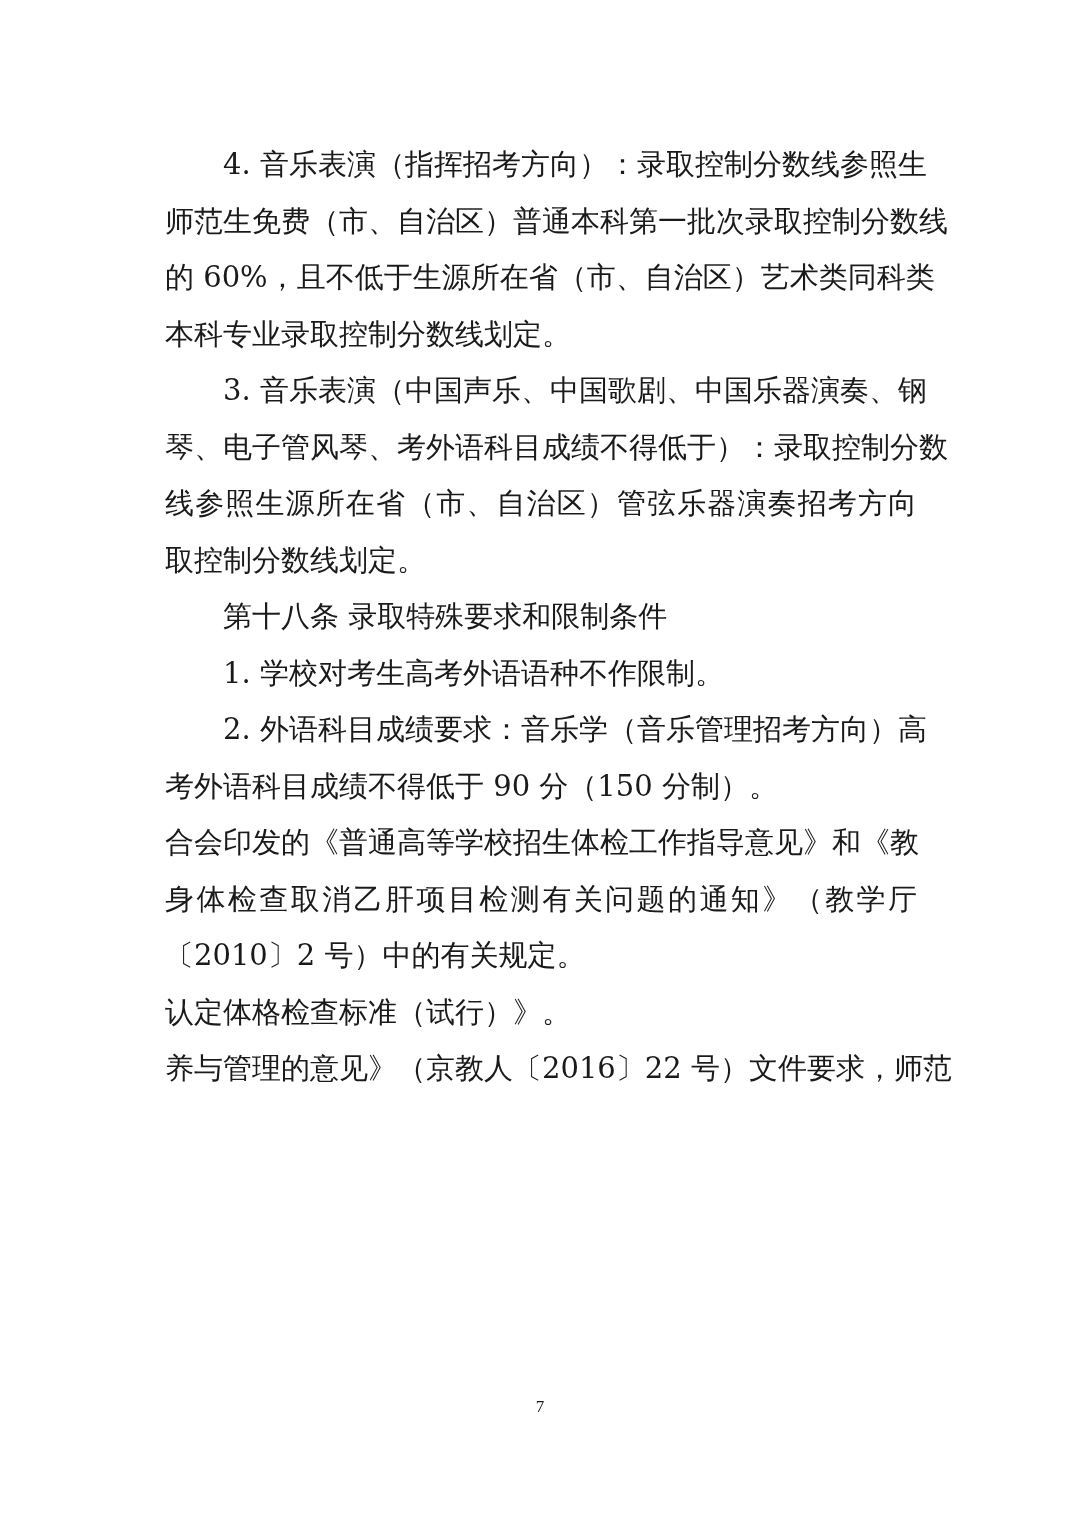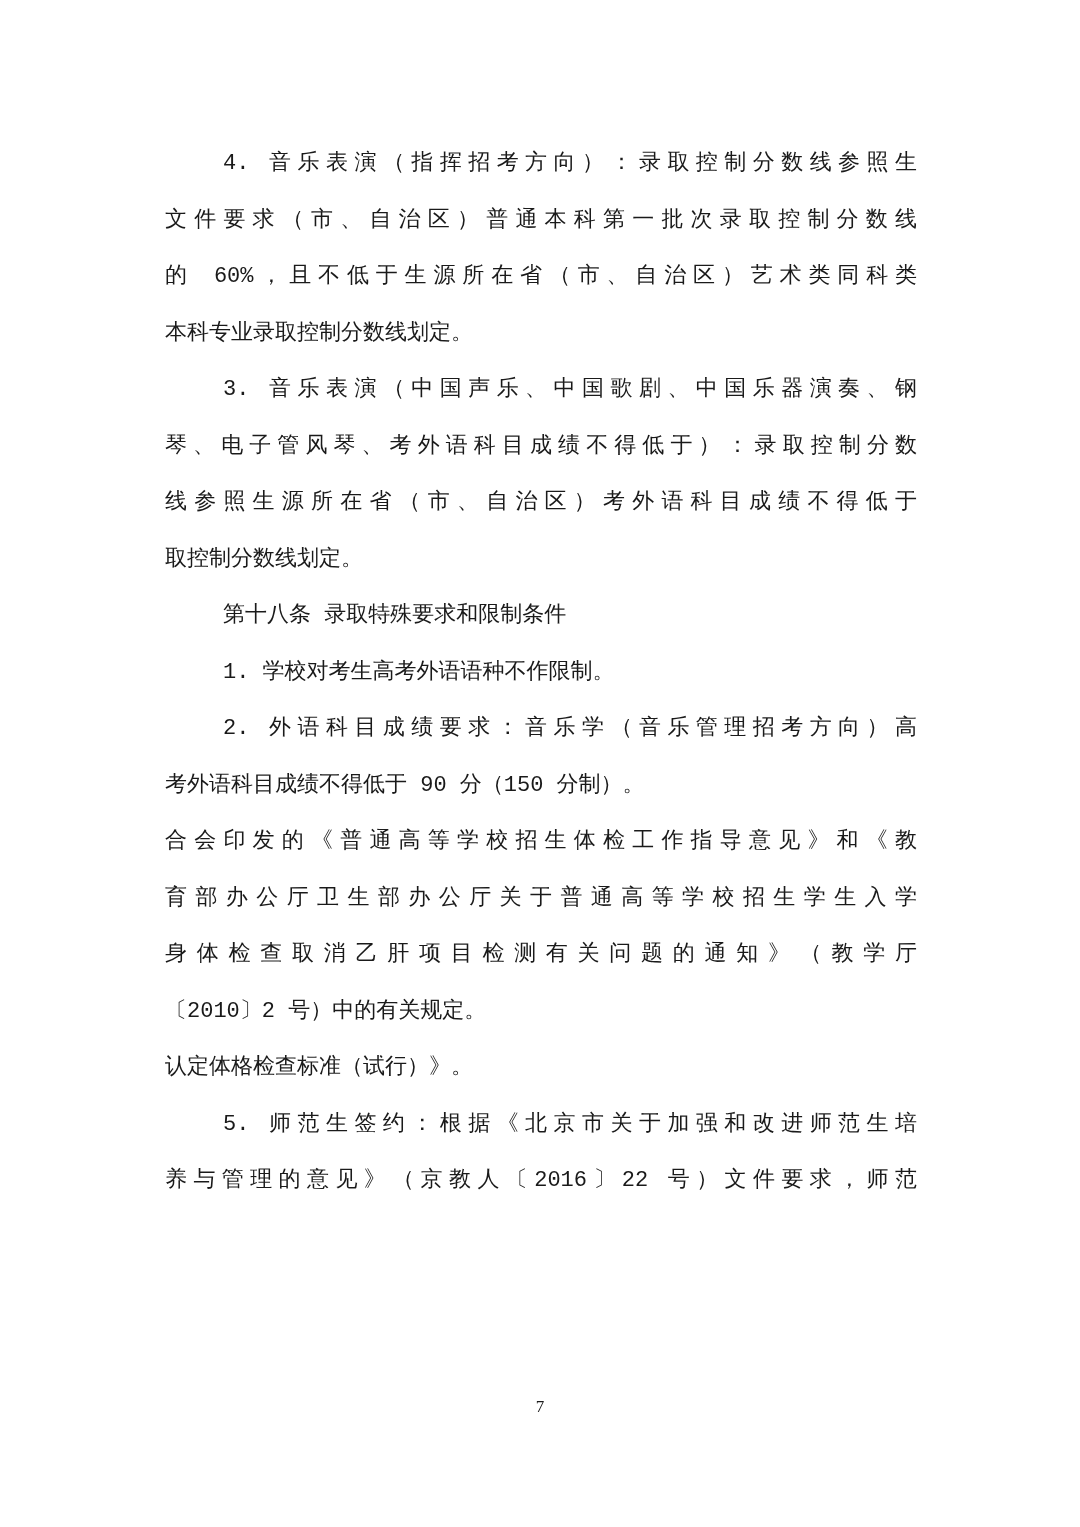--- a/index.html
+++ b/index.html
@@ -17,26 +17,25 @@
     }
     .page {
       position: absolute;
       left: 165px;
       top: 136px;
       width: 752px;
     }
     .line {
       height: 56.5px;
       line-height: 56.5px;
-      font-size: 22px;
+      font-size: 29px;
       white-space: nowrap;
       text-align: justify;
       text-align-last: justify;
       letter-spacing: 0px;
-      font-family: Liberation Mono, monospace;
     }
     .line.last {
       text-align-last: left;
     }
     .line.indent {
       padding-left: 58px;
     }
     .page-number {
       position: absolute;
       top: 1397px;
@@ -48,56 +47,54 @@
       color: #1a1a1a;
     }
   </style>
 </head>
 <body>
 
 <div class="page">
 
   <div>
     <div class="line indent">4. 音乐表演（指挥招考方向）：录取控制分数线参照生</div>
-    <div class="line">文件要求（市、自治区）普通本科第一批次录取控制分数线</div>
+    <div class="line">师范生免费（市、自治区）普通本科第一批次录取控制分数线</div>
     <div class="line">的 60%，且不低于生源所在省（市、自治区）艺术类同科类</div>
     <div class="line last">本科专业录取控制分数线划定。</div>
   </div>
 
   <div>
     <div class="line indent">3. 音乐表演（中国声乐、中国歌剧、中国乐器演奏、钢</div>
     <div class="line">琴、电子管风琴、考外语科目成绩不得低于）：录取控制分数</div>
-    <div class="line">线参照生源所在省（市、自治区）考外语科目成绩不得低于</div>
+    <div class="line">线参照生源所在省（市、自治区）管弦乐器演奏招考方向</div>
     <div class="line last">取控制分数线划定。</div>
   </div>
 
   <div>
     <div class="line indent last">第十八条  录取特殊要求和限制条件</div>
   </div>
 
   <div>
     <div class="line indent last">1. 学校对考生高考外语语种不作限制。</div>
   </div>
 
   <div>
     <div class="line indent">2. 外语科目成绩要求：音乐学（音乐管理招考方向）高</div>
     <div class="line last">考外语科目成绩不得低于 90 分（150 分制）。</div>
   </div>
 
   <div>
     <div class="line">合会印发的《普通高等学校招生体检工作指导意见》和《教</div>
-    <div class="line">育部办公厅卫生部办公厅关于普通高等学校招生学生入学</div>
     <div class="line">身体检查取消乙肝项目检测有关问题的通知》（教学厅</div>
     <div class="line last">〔2010〕2 号）中的有关规定。</div>
   </div>
 
   <div>
     <div class="line last">认定体格检查标准（试行）》。</div>
   </div>
 
   <div>
-    <div class="line indent">5. 师范生签约：根据《北京市关于加强和改进师范生培</div>
     <div class="line">养与管理的意见》（京教人〔2016〕22 号）文件要求，师范</div>
   </div>
 
 </div>
 
 <div class="page-number">7</div>
 
 </body></html>

